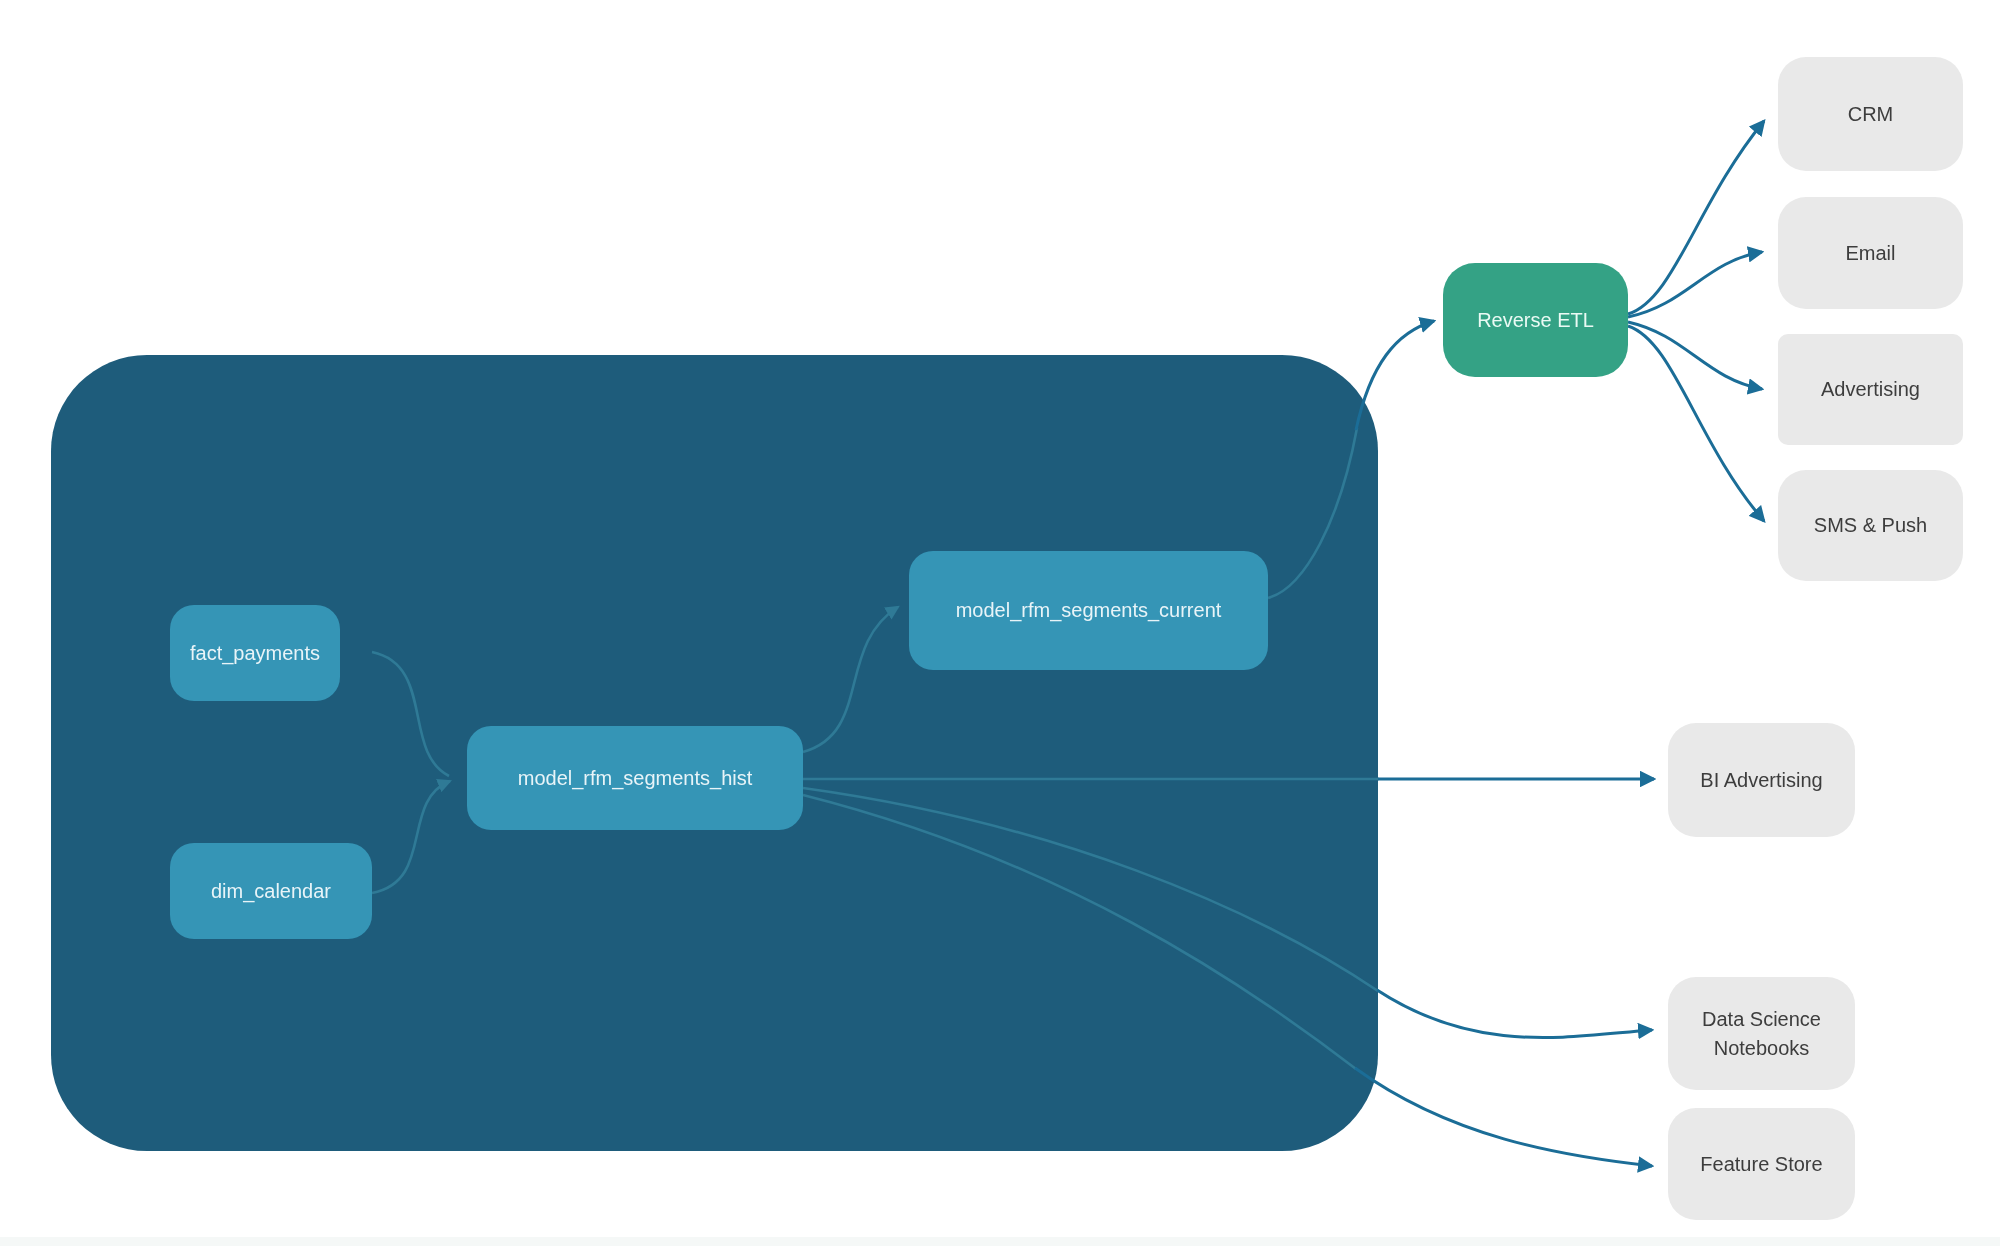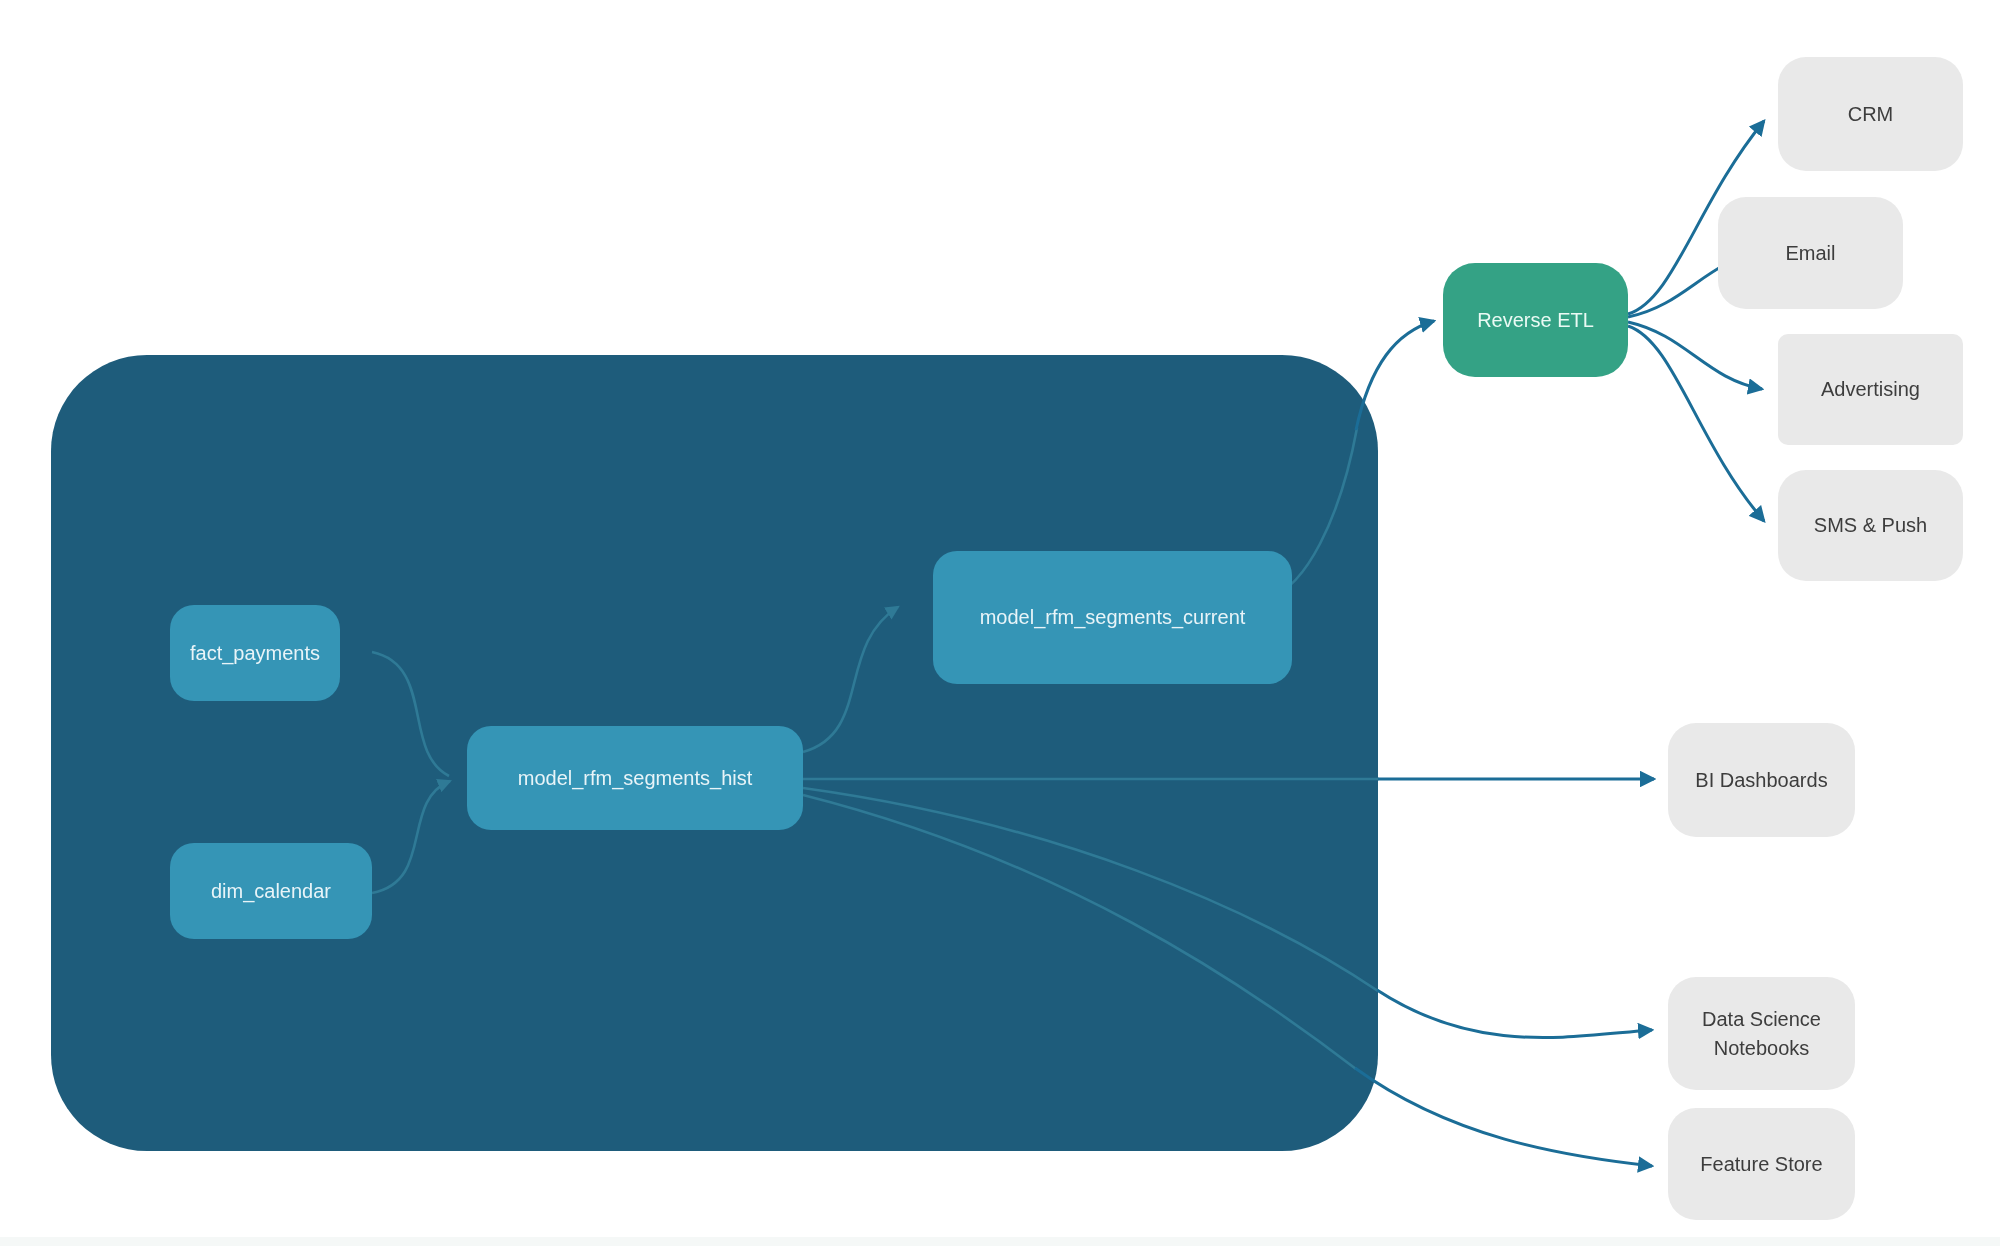--- a/index.html
+++ b/index.html
@@ -22,24 +22,24 @@
   .node{position:absolute;display:flex;align-items:center;justify-content:center;
         text-align:center;box-sizing:border-box;}
   .node-model{background:#3595b6;color:#e8f4f8;border-radius:24px;font-size:20px;}
   .node-etl{background:#34a285;color:#eafaf4;border-radius:32px;font-size:20px;}
   .node-dest{background:#e9e9e9;color:#3d3d3d;border-radius:28px;font-size:20px;
              line-height:1.45;padding:0 4px;}
 
   .n-fact{left:170px;top:605px;width:170px;height:96px;}
   .n-dim{left:170px;top:843px;width:202px;height:96px;}
   .n-hist{left:467px;top:726px;width:336px;height:104px;}
-  .n-current{left:909px;top:551px;width:359px;height:133px;margin-left:24px;}
+  .n-current{left:909px;top:551px;width:359px;height:119px;}
   .n-etl{left:1443px;top:263px;width:185px;height:114px;}
   .n-crm{left:1778px;top:57px;width:185px;height:114px;}
-  .n-email{left:1718px;top:197px;width:185px;height:112px;}
+  .n-email{left:1778px;top:197px;width:185px;height:112px;}
   .n-adv{left:1778px;top:334px;width:185px;height:111px;border-radius:10px;}
   .n-sms{left:1778px;top:470px;width:185px;height:111px;}
   .n-bi{left:1668px;top:723px;width:187px;height:114px;}
   .n-dsn{left:1668px;top:977px;width:187px;height:113px;}
   .n-fs{left:1668px;top:1108px;width:187px;height:112px;}
 
   .bottom-strip{position:absolute;left:0;bottom:0;width:2000px;height:9px;background:#f5f8f7;}
 </style>
 </head>
 <body>
@@ -104,21 +104,21 @@
   <div class="node node-dest n-email">
     <span>Email</span>
   </div>
   <div class="node node-dest n-adv">
     <span>Advertising</span>
   </div>
   <div class="node node-dest n-sms">
     <span>SMS &amp; Push</span>
   </div>
   <div class="node node-dest n-bi">
-    <span>BI Dashboards</span>
+    <span>BI Advertising</span>
   </div>
   <div class="node node-dest n-dsn">
     <span>Data Science Notebooks</span>
   </div>
   <div class="node node-dest n-fs">
     <span>Feature Store</span>
   </div>
 
   <div class="bottom-strip"></div>
 </div>

